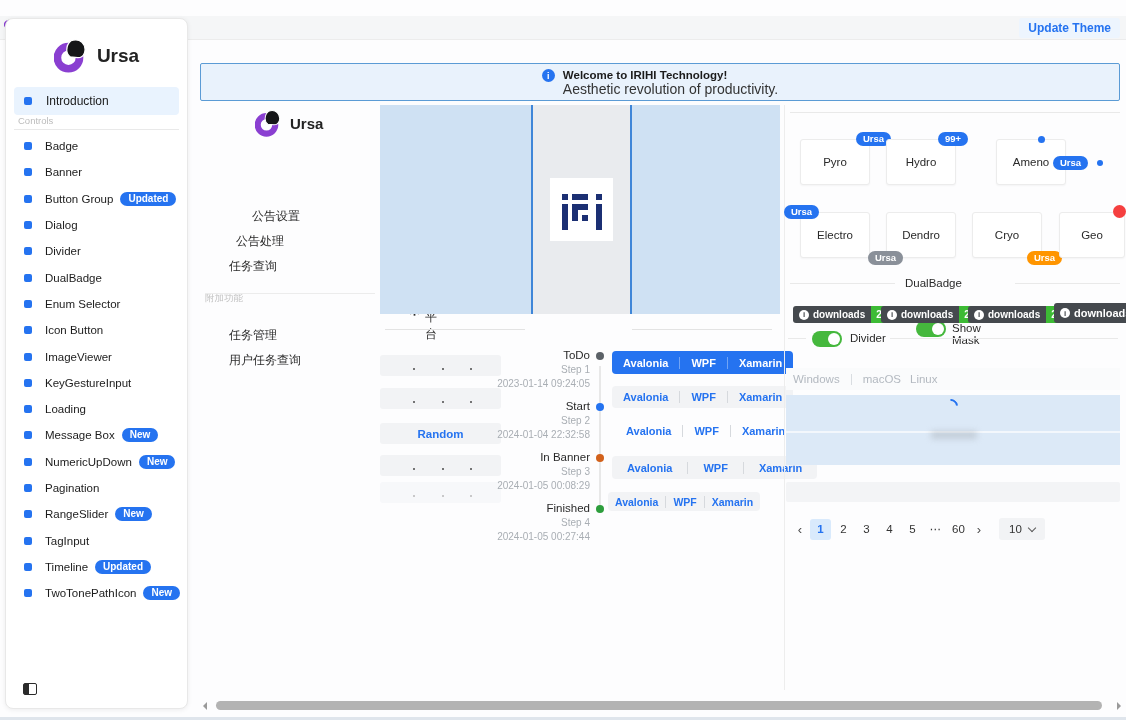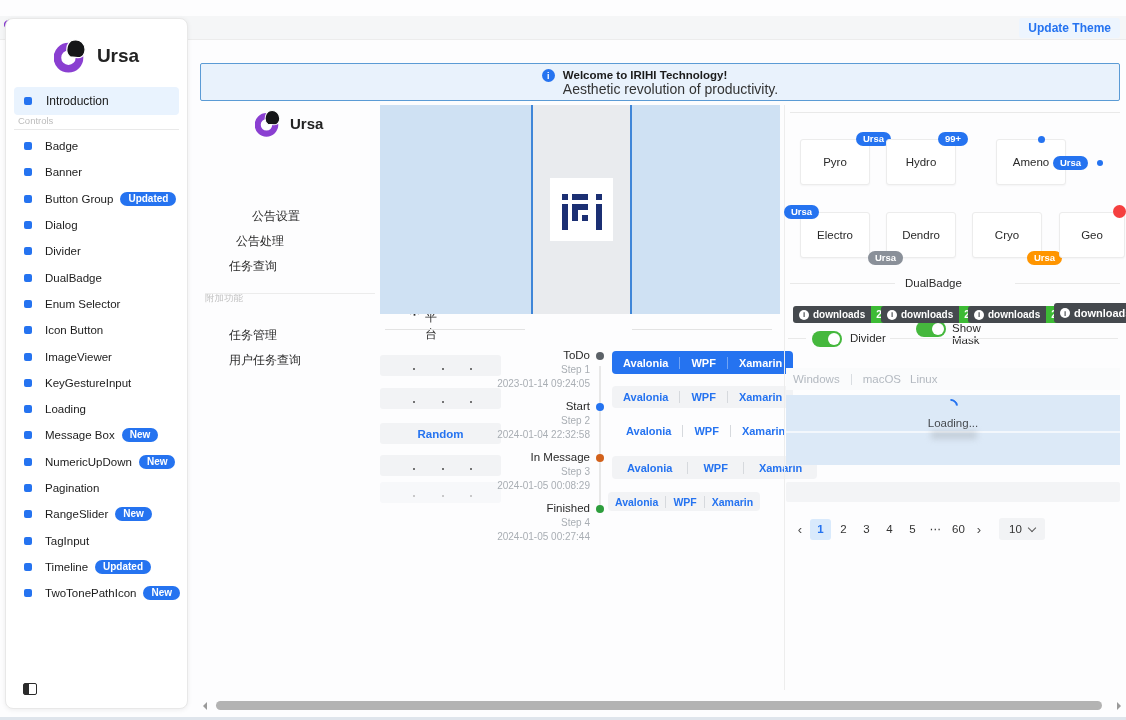--- a/index.html
+++ b/index.html
@@ -435,21 +435,21 @@
     </div>
 
     <div class="tl-item">
       <div class="tl-title">Start</div>
       <div class="tl-sub">Step 2</div>
       <div class="tl-sub">2024-01-04 22:32:58</div>
       <span class="tl-dot" style="background: rgb(37, 115, 240);"></span>
     </div>
 
     <div class="tl-item">
-      <div class="tl-title">In Message</div>
+      <div class="tl-title">In Banner</div>
       <div class="tl-sub">Step 3</div>
       <div class="tl-sub">2024-01-05 00:08:29</div>
       <span class="tl-dot" style="background: rgb(210, 97, 27);"></span>
     </div>
 
     <div class="tl-item">
       <div class="tl-title">Finished</div>
       <div class="tl-sub">Step 4</div>
       <div class="tl-sub">2024-01-05 00:27:44</div>
       <span class="tl-dot" style="background: rgb(45, 158, 60);"></span>
@@ -569,21 +569,20 @@
 <div id="tabs-dis" class="abs">
   <span style="margin-left:7px">Windows</span>
   <span class="tsep"></span>
   <span>macOS</span>
   <span style="margin-left:9px">Linux</span>
 </div>
 
 <div id="loading-area" class="abs">
   <div class="lline"></div>
   <div class="spinner"></div>
-  <div class="l-label">Loading...</div>
   <div class="smudge"></div>
 </div>
 
 <div id="graybar" class="abs"></div>
 
 <div id="pager" class="abs">
   <span class="pg-arrow">‹</span>
   <span class="pg-btn active">1</span>
   <span class="pg-btn">2</span>
   <span class="pg-btn">3</span>

